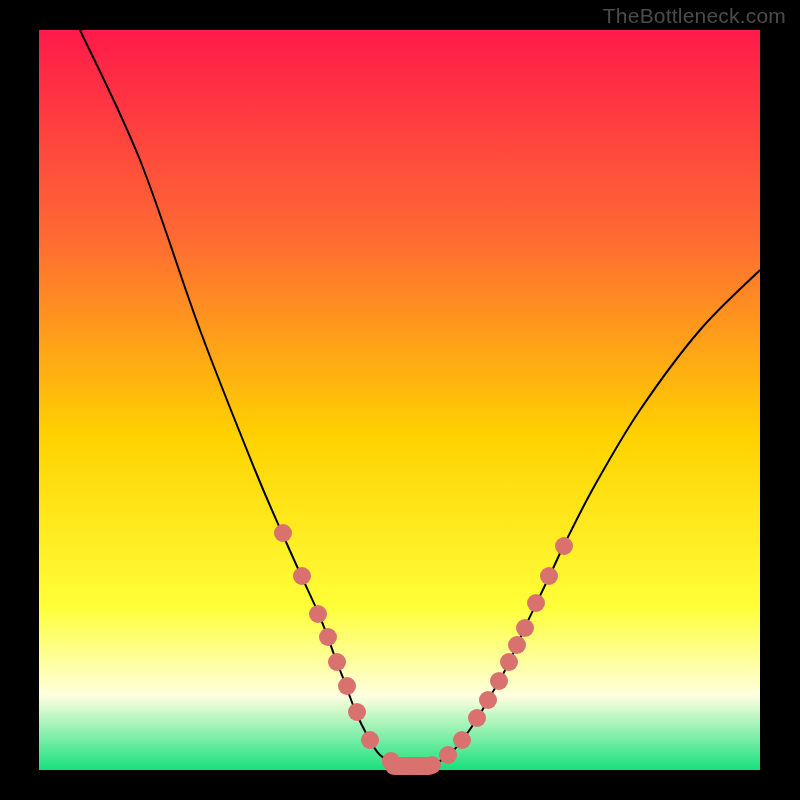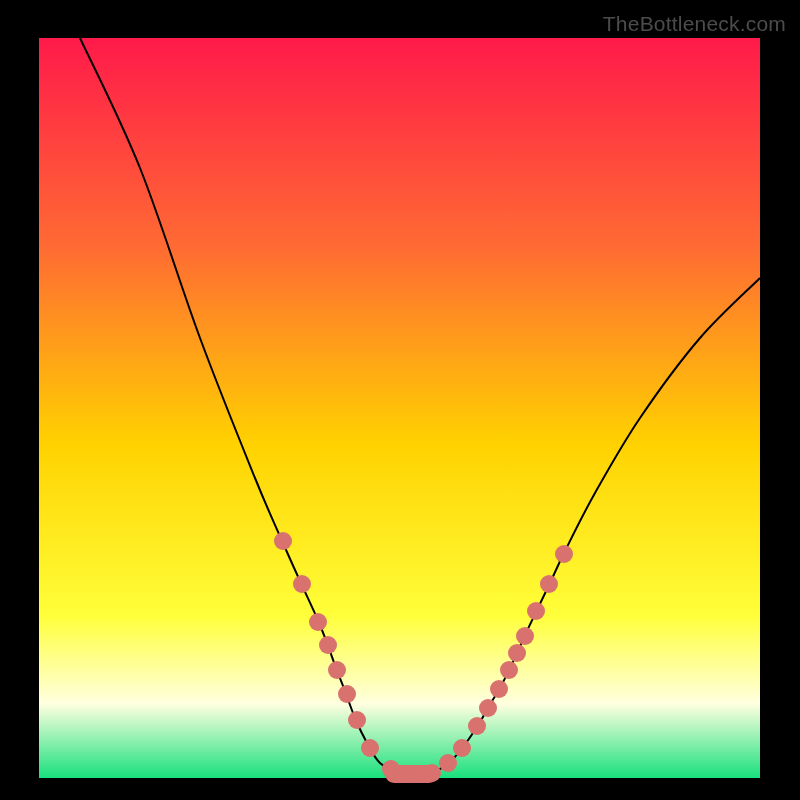--- a/index.html
+++ b/index.html
@@ -8,21 +8,20 @@
     width: 800px;
     height: 800px;
     background: #000000;
     overflow: hidden;
   }
   .stage {
     position: relative;
     width: 800px;
     height: 570px;
     background: #7dd3fc;
-    margin-top: 8px;
   }
   svg {
     position: absolute;
     top: 0;
     left: 0;
   }
   .watermark {
     position: absolute;
     top: 4px;
     right: 14px;

